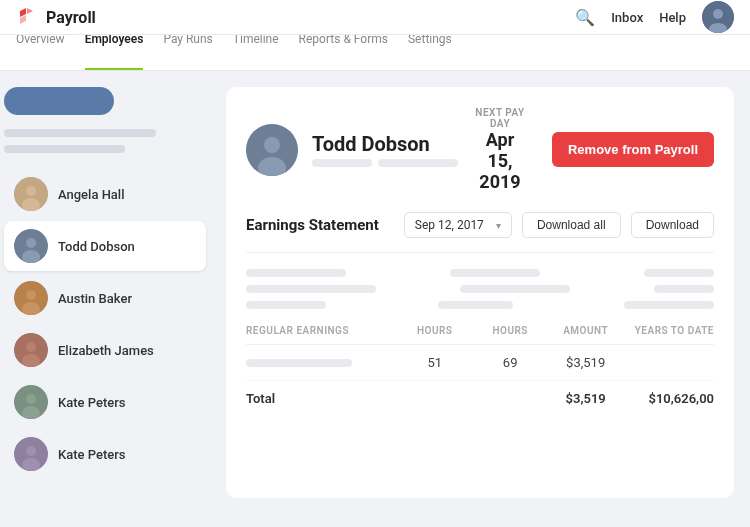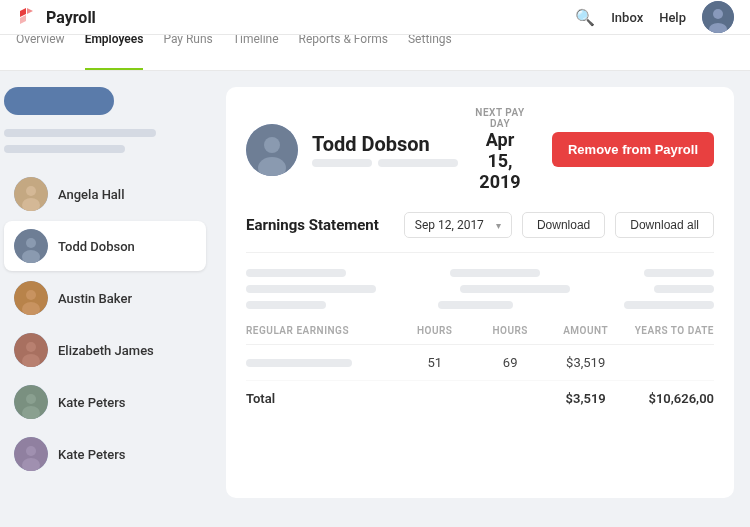--- a/index.html
+++ b/index.html
@@ -447,22 +447,22 @@
         </div>
         <button class="remove-btn">Remove from Payroll</button>
       </div>
 
       <div class="earnings-header">
         <span class="earnings-title">Earnings Statement</span>
         <div class="date-select">
           <span>Sep 12, 2017</span>
           <span class="caret">▾</span>
         </div>
+        <button class="dl-btn">Download all</button>
         <button class="dl-btn">Download</button>
-        <button class="dl-btn">Download all</button>
       </div>
 
       <div class="lines-section">
         <div class="line-row">
           <div class="data-line" style="width:100px;"></div>
           <div style="flex:1"></div>
           <div class="data-line" style="width:90px;"></div>
           <div style="flex:1"></div>
           <div class="data-line" style="width:70px;"></div>
         </div>

